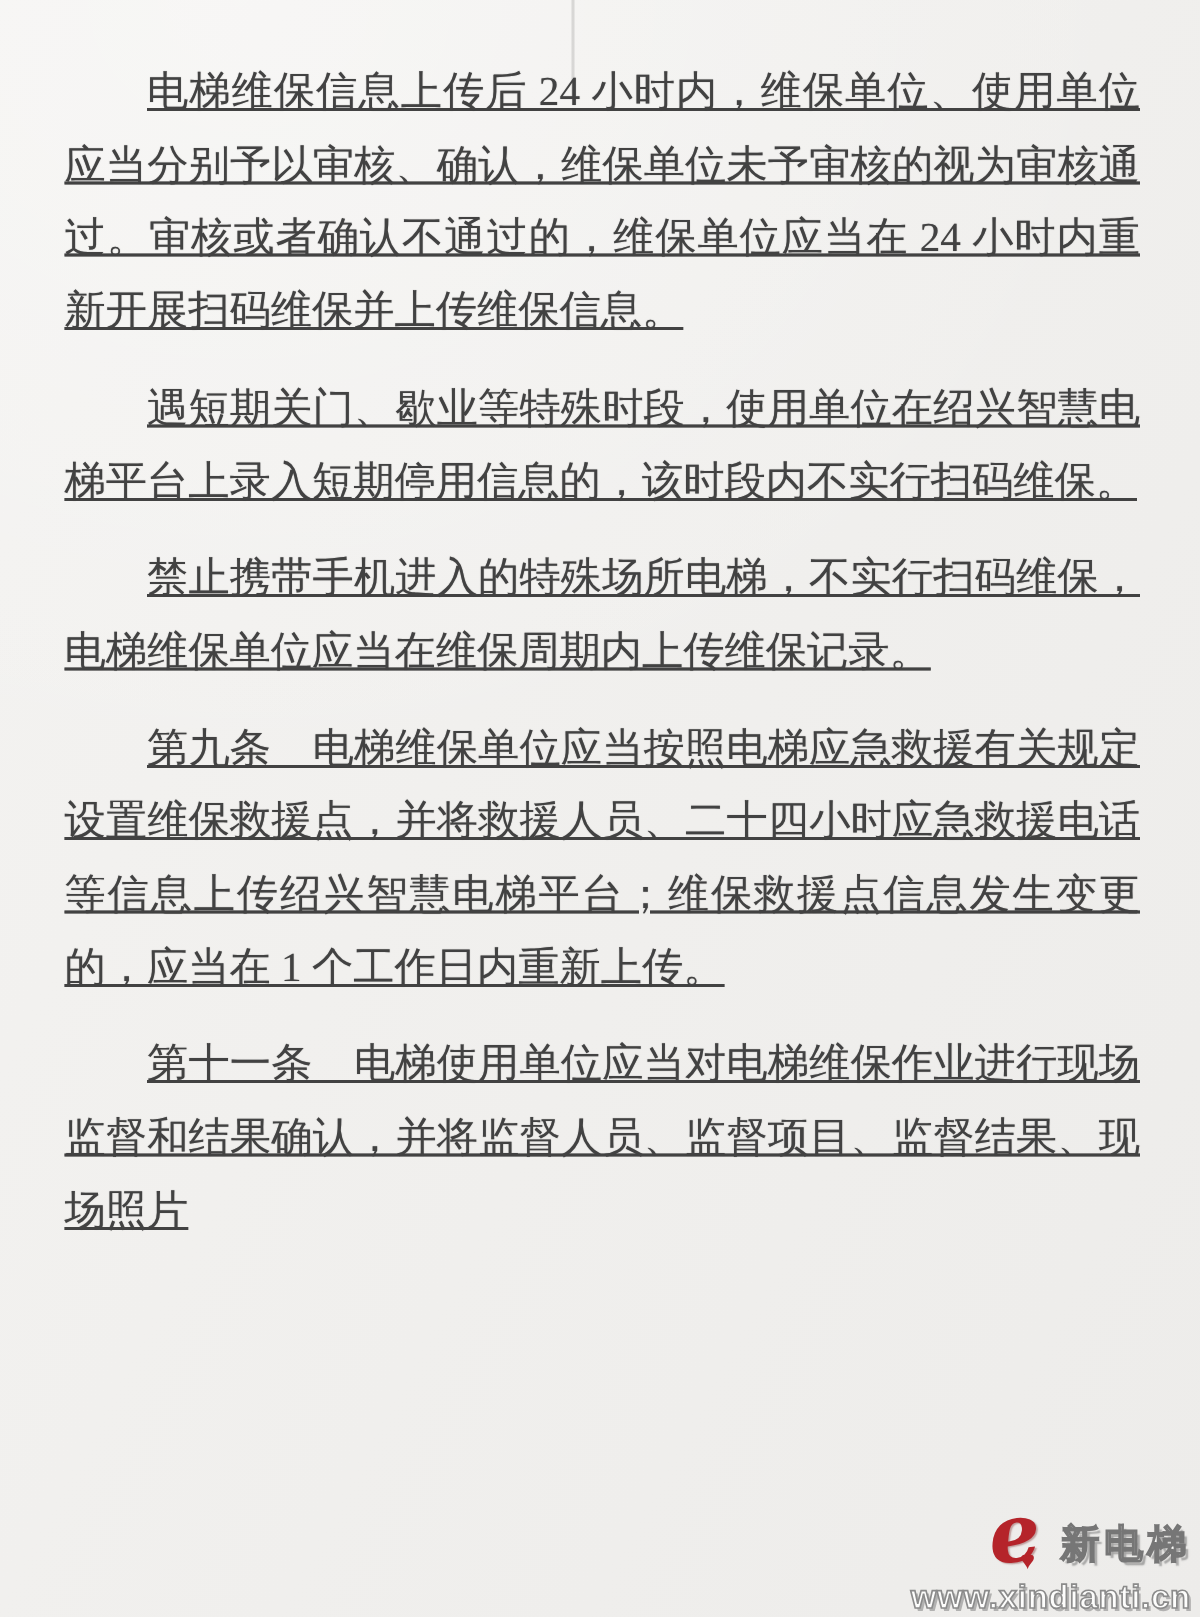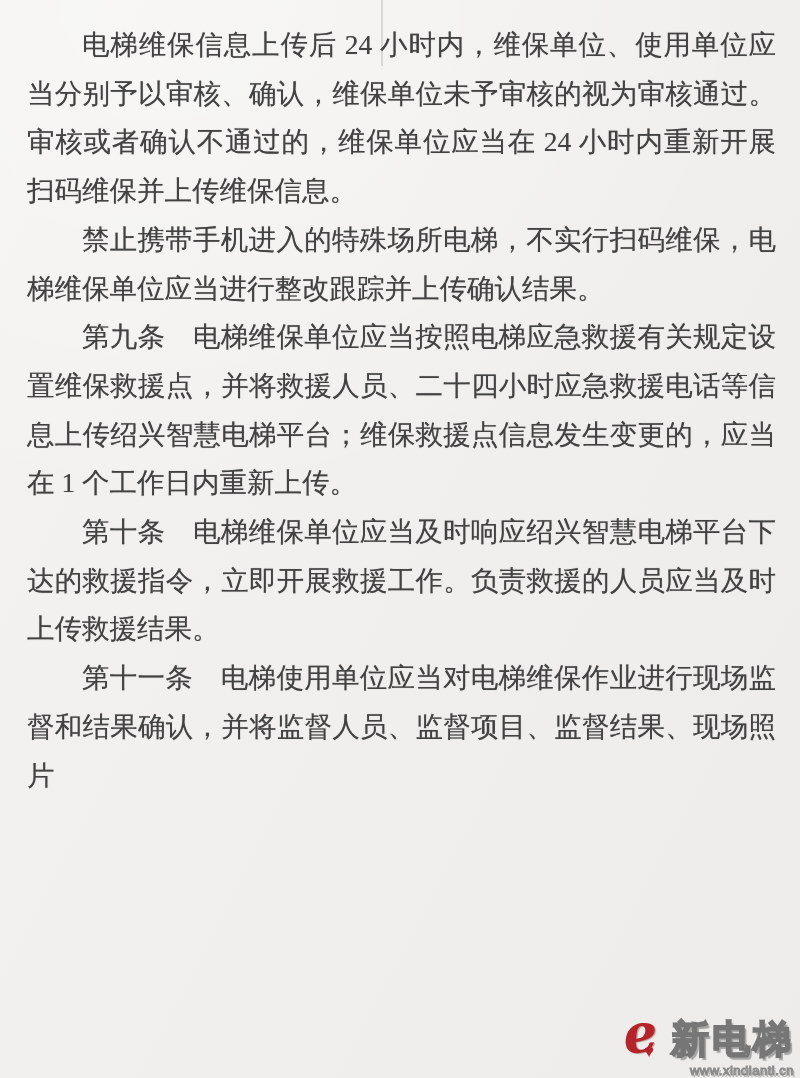--- a/index.html
+++ b/index.html
@@ -24,22 +24,23 @@
     position: absolute;
     top: 0; left: 0; right: 0;
     padding: 21px 24px 0 27px;
     color: #424242;
     font-size: 27.5px;
     line-height: 48.7px;
     text-align: justify;
     text-shadow: 0 0 0.7px rgba(70,70,70,0.55);
   }
   .doc-body p {
-    margin: 0;
+    margin: 16px;
     text-indent: 2em;
+    text-decoration: underline;
   }
   .artifact-line {
     position: absolute;
     top: 0;
     left: 381px;
     width: 2px;
     height: 66px;
     background: rgba(140,140,140,0.28);
   }
   .watermark {
@@ -76,52 +77,52 @@
   }
   .wm-logo .logo-heart {
     position: absolute;
     left: 21px;
     bottom: 8px;
     font-size: 17px;
     line-height: 1;
     color: #b5242a;
   }
   .wm-brand {
-    font-size: 38px;
-    font-weight: 700;
+    font-size: 26px;
+    font-weight: 400;
     letter-spacing: 3px;
     color: #fbfbf9;
     -webkit-text-stroke: 1.8px #767676;
     text-shadow: 2.5px 2.5px 1px rgba(125,125,125,0.65);
     line-height: 1.1;
     white-space: nowrap;
   }
   .wm-url {
     margin-top: -5px;
-    font-size: 13px;
-    font-weight: 400;
+    font-size: 22px;
+    font-weight: 700;
     letter-spacing: 0.5px;
     color: #fdfdfc;
     -webkit-text-stroke: 1.1px #8b8b8b;
     text-shadow: 1.8px 1.8px 0 rgba(130,130,130,0.55);
     white-space: nowrap;
   }
 </style>
 </head>
 <body>
 
 <div class="page">
 
   <div class="artifact-line"></div>
 
   <div class="doc-body">
     <p>电梯维保信息上传后 24 小时内，维保单位、使用单位应当分别予以审核、确认，维保单位未予审核的视为审核通过。审核或者确认不通过的，维保单位应当在 24 小时内重新开展扫码维保并上传维保信息。</p>
-    <p>禁止携带手机进入的特殊场所电梯，不实行扫码维保，电梯维保单位应当进行整改跟踪并上传确认结果。</p>
+    <p>遇短期关门、歇业等特殊时段，使用单位在绍兴智慧电梯平台上录入短期停用信息的，该时段内不实行扫码维保。</p>
+    <p>禁止携带手机进入的特殊场所电梯，不实行扫码维保，电梯维保单位应当在维保周期内上传维保记录。</p>
     <p>第九条　电梯维保单位应当按照电梯应急救援有关规定设置维保救援点，并将救援人员、二十四小时应急救援电话等信息上传绍兴智慧电梯平台；维保救援点信息发生变更的，应当在 1 个工作日内重新上传。</p>
-    <p>第十条　电梯维保单位应当及时响应绍兴智慧电梯平台下达的救援指令，立即开展救援工作。负责救援的人员应当及时上传救援结果。</p>
     <p>第十一条　电梯使用单位应当对电梯维保作业进行现场监督和结果确认，并将监督人员、监督项目、监督结果、现场照片</p>
   </div>
 
   <div class="watermark">
     <div class="wm-row">
       <span class="wm-logo">
         <span class="logo-e">e</span>
         <span class="logo-heart">♥</span>
       </span>
       <span class="wm-brand">新电梯</span>

